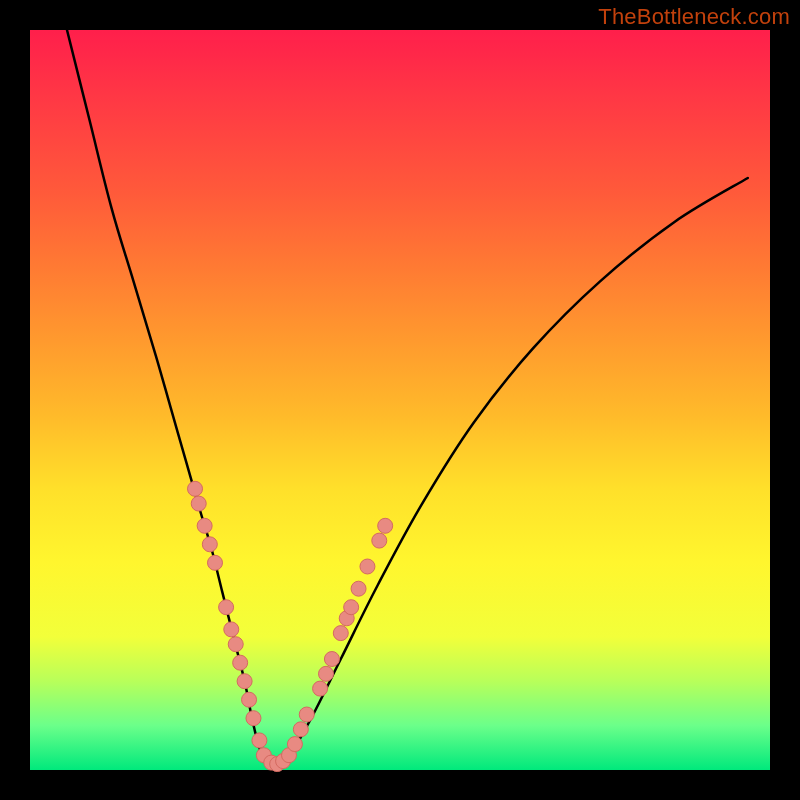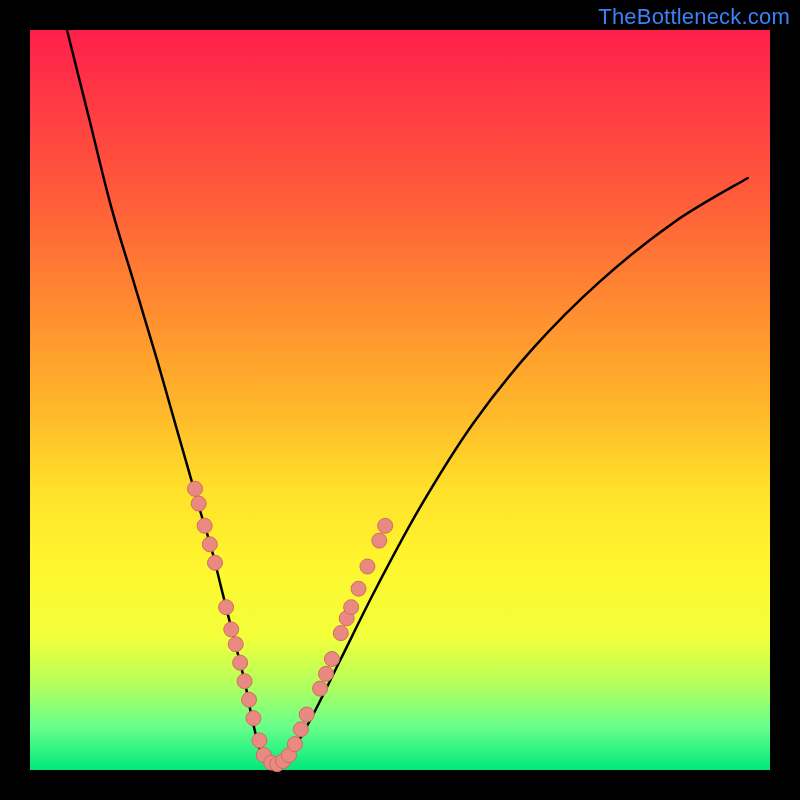--- a/index.html
+++ b/index.html
@@ -36,21 +36,21 @@
       #f2ff3a 82%,
       #b8ff5a 88%,
       #6bff8a 94%,
       #00e97c 100%
     );
   }
   .watermark {
     position: absolute;
     top: 4px;
     right: 10px;
-    color: #3b82f6;
+    color: #c2410c;
     font-size: 22px;
     font-weight: 500;
     letter-spacing: 0.2px;
     z-index: 5;
     user-select: none;
   }
   svg.overlay {
     position: absolute;
     left: 0;
     top: 0;

